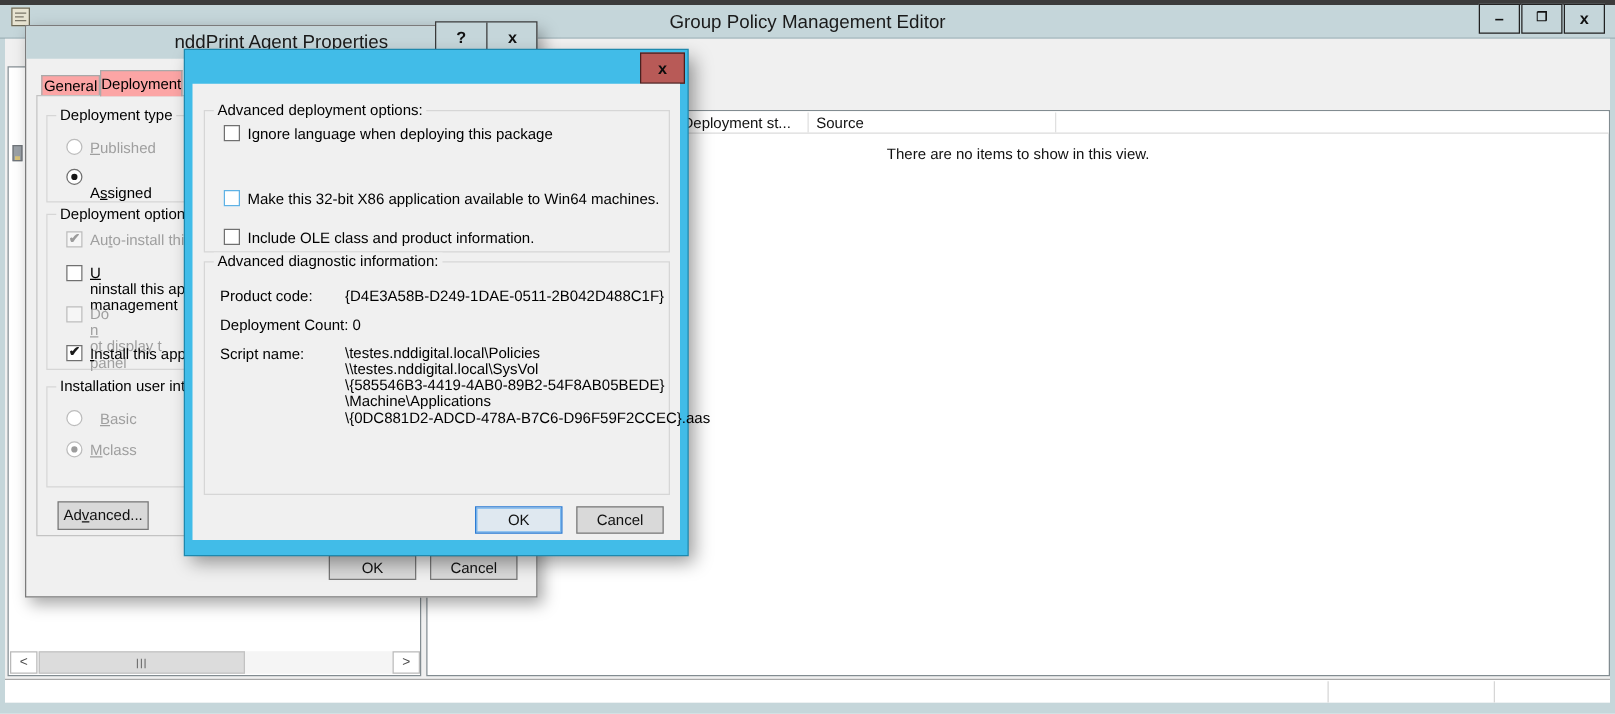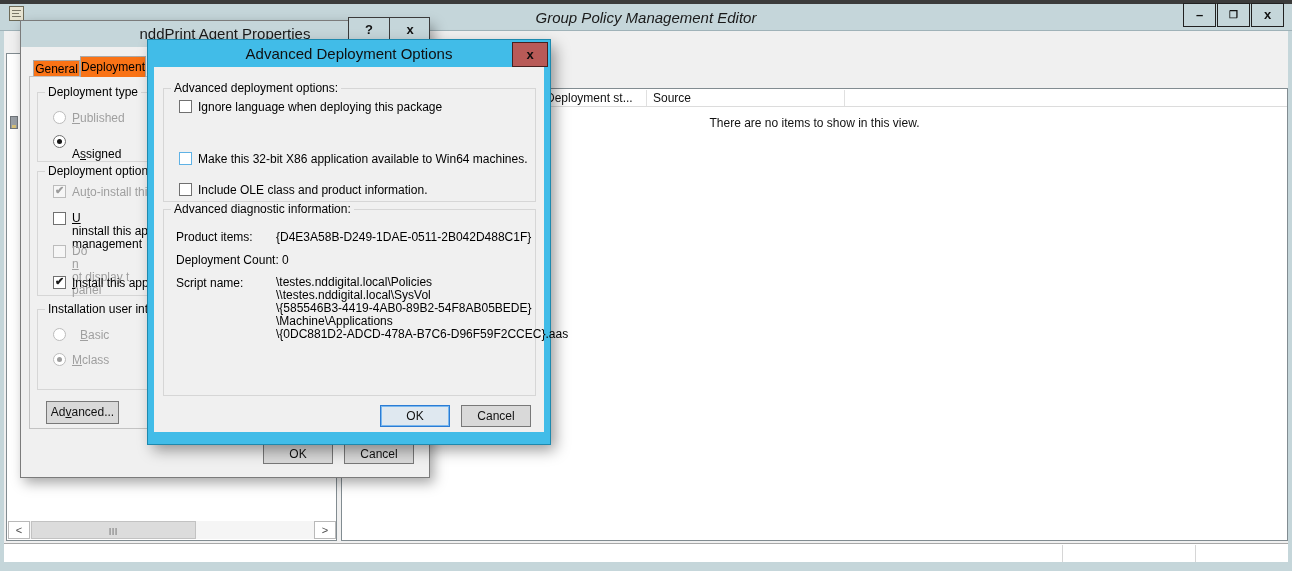--- a/index.html
+++ b/index.html
@@ -3,21 +3,21 @@
 <meta charset="utf-8">
 <style>
   * { margin:0; padding:0; box-sizing:border-box; }
   html,body { width:1292px; height:571px; }
   body { font-family:"Liberation Sans", sans-serif; font-size:12px; color:#000; background:#c5d6da; position:relative; overflow:hidden; }
   .abs { position:absolute; }
 
   
   .top-strip { left:0; top:0; width:1292px; height:4px; background:#3b3b3b; }
   .titlebar { left:0; top:4px; width:1292px; height:27px; background:#c5d6da; border-bottom:1px solid #9fb2b8; }
-  .main-title { left:0; top:4px; width:1292px; height:27px; line-height:27px; text-align:center; font-size:15px; color:#1a1a1a;font-style:italic; }
+  .main-title { left:0; top:4px; width:1292px; height:27px; line-height:27px; text-align:center; font-size:15px; color:#1a1a1a; }
   .winbtn { top:3px; width:33px; height:24px; background:#c5d6da; border:1px solid #212121; text-align:center; color:#111; cursor:default; }
   .winbtn .g { display:block; line-height:22px; font-weight:bold; font-size:13px; }
   .winbtn.max .g { font-size:10px; }
   .client { left:4px; top:31px; width:1284px; height:531px; background:#f0f0f0; }
 
   .window-icon { left:9px; top:6px; width:15px; height:15px; background:#e8e4d2; border:1px solid #6d6a58; z-index:3; }
   .window-icon i { position:absolute; left:2px; height:1px; background:#7a7668; }
 
   
   .tree-pane { left:2px; top:22px; width:331px; height:488px; background:#ffffff; border:1px solid #828c91; }
@@ -58,21 +58,21 @@
   .wbtn .bl { display:block; line-height:18px; }
   .wbtn.focus { border:1px solid #2c7cd4; box-shadow:inset 0 0 0 1px #7ab8ef; background:#dfe8f0; }
 
   
   .props-dialog { left:20px; top:20px; width:410px; height:458px; background:#f0f0f0; border:1px solid #7b7b7b; box-shadow:4px 5px 12px rgba(0,0,0,.35); z-index:10; }
   .props-titlebar { left:0; top:0; width:408px; height:26px; background:#c5d6da; }
   .props-title { left:0; top:0; width:408px; height:26px; line-height:26px; text-align:center; font-size:15px; color:#1a1a1a; }
   .helpclose { left:327px; top:-4px; width:82px; height:26px; border:1px solid #3a3a3a; background:#c5d6da; }
   .hc-btn { top:0; width:40px; height:24px; text-align:center; line-height:24px; font-weight:bold; font-size:13px; color:#111; }
   .hc-sep { left:40px; top:0; width:1px; height:24px; background:#3a3a3a; }
-  .tab { background:#f97316; border:1px solid #a9a9a9; border-bottom:none; text-align:center; font-size:12px; z-index:2; }
+  .tab { background:#fca5a5; border:1px solid #a9a9a9; border-bottom:none; text-align:center; font-size:12px; z-index:2; }
   .tab-page { left:8px; top:55px; width:393px; height:353px; background:#f0f0f0; border:1px solid #c3c3c3; }
 
   
   .adv-dialog { left:148px; top:40px; width:402px; height:404px; background:#41bce8; box-shadow:0 0 0 1px #1d89ae, 5px 6px 14px rgba(0,0,0,.4); z-index:20; }
   .adv-title { left:0; top:0; width:402px; height:27px; line-height:27px; text-align:center; font-size:15px; color:#101010; }
   .adv-close { left:364px; top:2px; width:36px; height:25px; background:#b85a57; border:1px solid #472120; text-align:center; line-height:23px; font-weight:bold; font-size:13px; color:#0d0d0d; }
   .adv-body { left:6px; top:27px; width:390px; height:365px; background:#f0f0f0; }
   .val { white-space:nowrap; line-height:14px; }
   .script-lines span { display:block; line-height:13px; white-space:nowrap; }
 </style>
@@ -179,39 +179,38 @@
 
   <div class="abs wbtn" style="left:242px; top:423px; width:70px; height:20px;">
       <span class="bl">OK</span>
     </div>
   <div class="abs wbtn" style="left:323px; top:423px; width:70px; height:20px;">
       <span class="bl">Cancel</span>
     </div>
 </div>
 
 <div class="abs adv-dialog">
-  <div class="abs adv-title">Advanced Deployment Options</div>
   <div class="abs adv-close"><span>x</span></div>
 
   <div class="abs adv-body">
 
     <div class="abs grp" style="left:9px; top:21px; width:373px; height:114px;">
       <span class="grp-label">Advanced deployment options:</span>
     </div>
     <div class="abs cb" style="left:25px; top:33px;"></div>
     <div class="abs lbl" style="left:44px; top:33px;">Ignore language when deploying this package</div>
     <div class="abs cb focus" style="left:25px; top:85px;"></div>
     <div class="abs lbl" style="left:44px; top:85px;">Make this 32-bit X86 application available to Win64 machines.</div>
     <div class="abs cb" style="left:25px; top:116px;"></div>
     <div class="abs lbl" style="left:44px; top:116px;">Include OLE class and product information.</div>
 
     <div class="abs grp" style="left:9px; top:142px; width:373px; height:187px;">
       <span class="grp-label">Advanced diagnostic information:</span>
     </div>
-    <div class="abs val" style="left:22px; top:163px;">Product items:</div>
+    <div class="abs val" style="left:22px; top:163px;">Product code:</div>
     <div class="abs val" style="left:122px; top:163px;">{D4E3A58B-D249-1DAE-0511-2B042D488C1F}</div>
     <div class="abs val" style="left:22px; top:186px;">Deployment Count: 0</div>
     <div class="abs val" style="left:22px; top:209px;">Script name:</div>
     <div class="abs script-lines" style="left:122px; top:209px;">
       <span>\testes.nddigital.local\Policies</span>
       <span>\\testes.nddigital.local\SysVol</span>
       <span>\{585546B3-4419-4AB0-89B2-54F8AB05BEDE}</span>
       <span>\Machine\Applications</span>
       <span>\{0DC881D2-ADCD-478A-B7C6-D96F59F2CCEC}.aas</span>
     </div>

